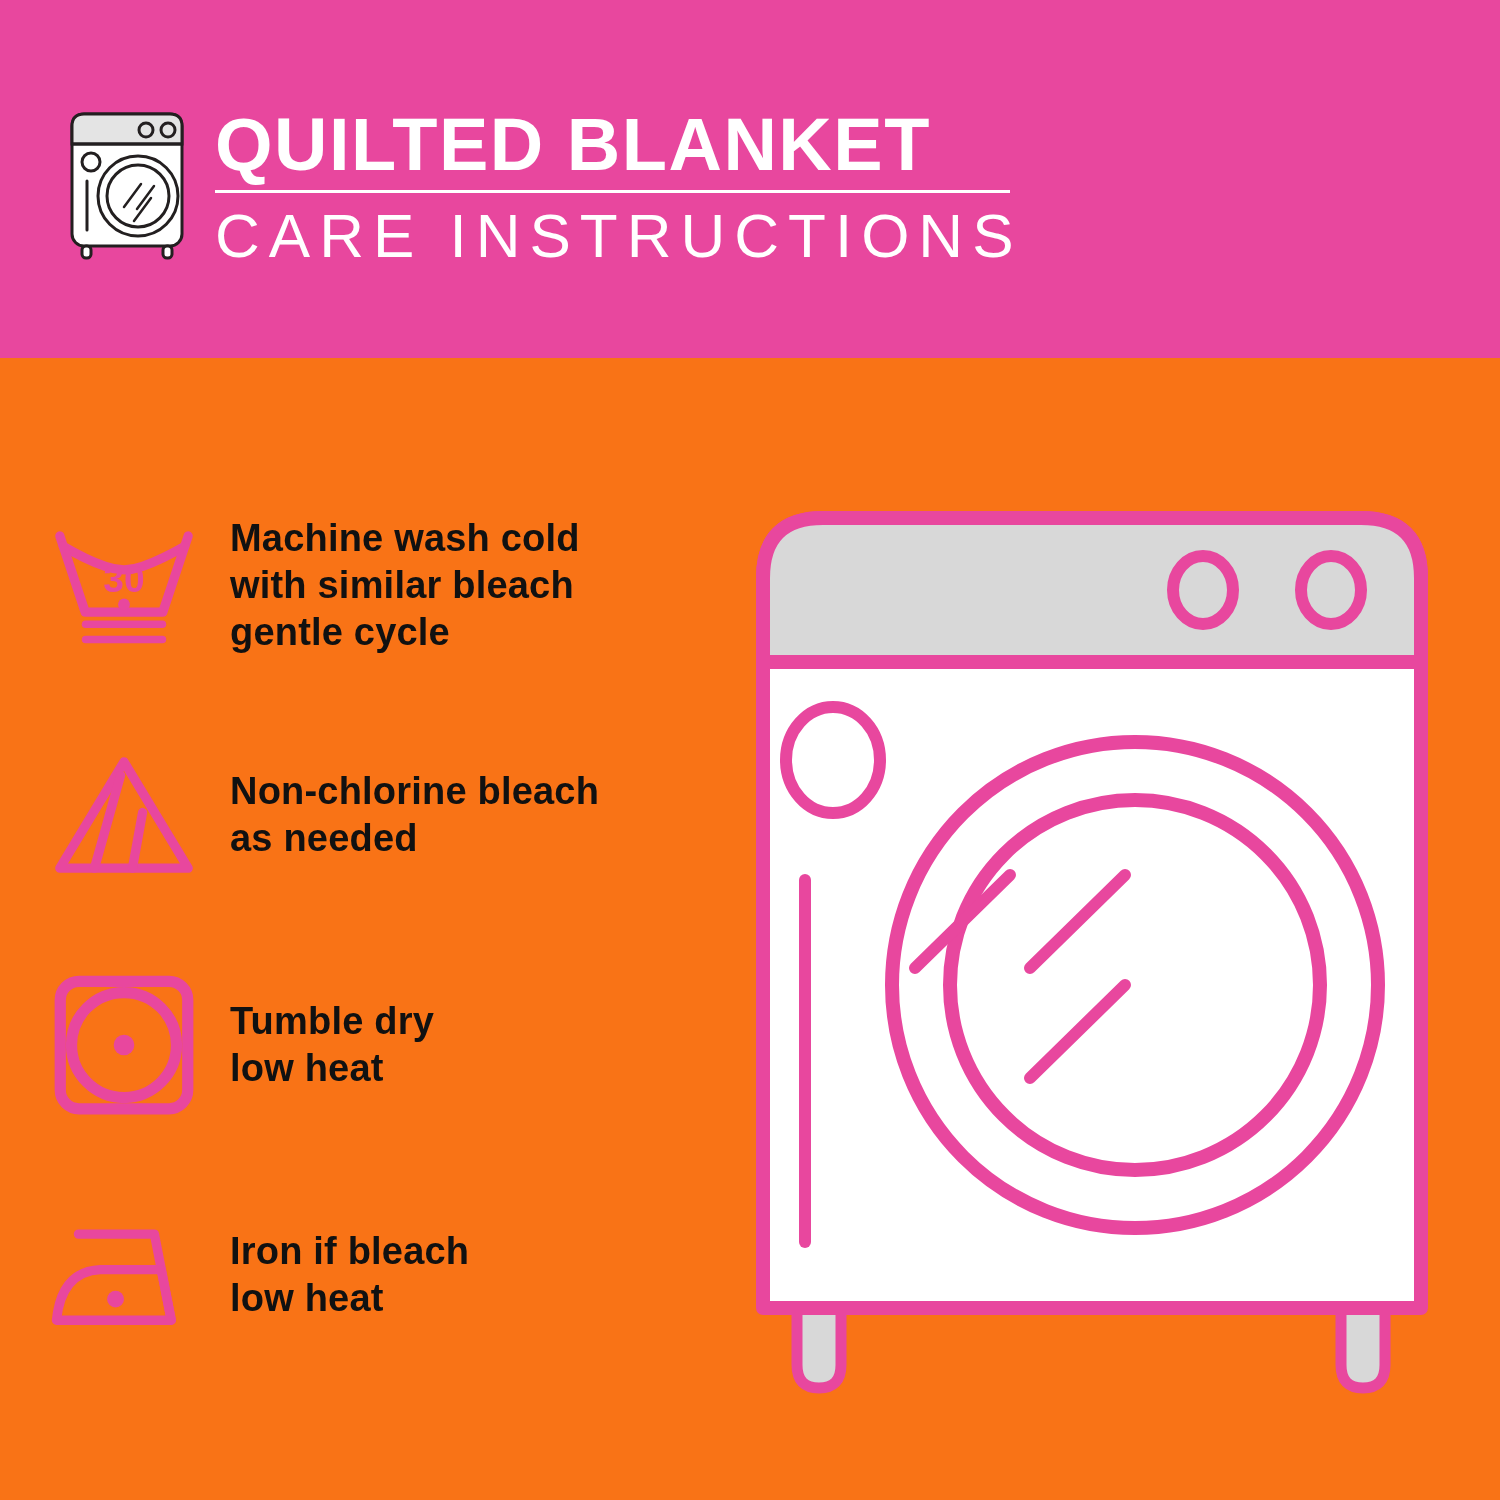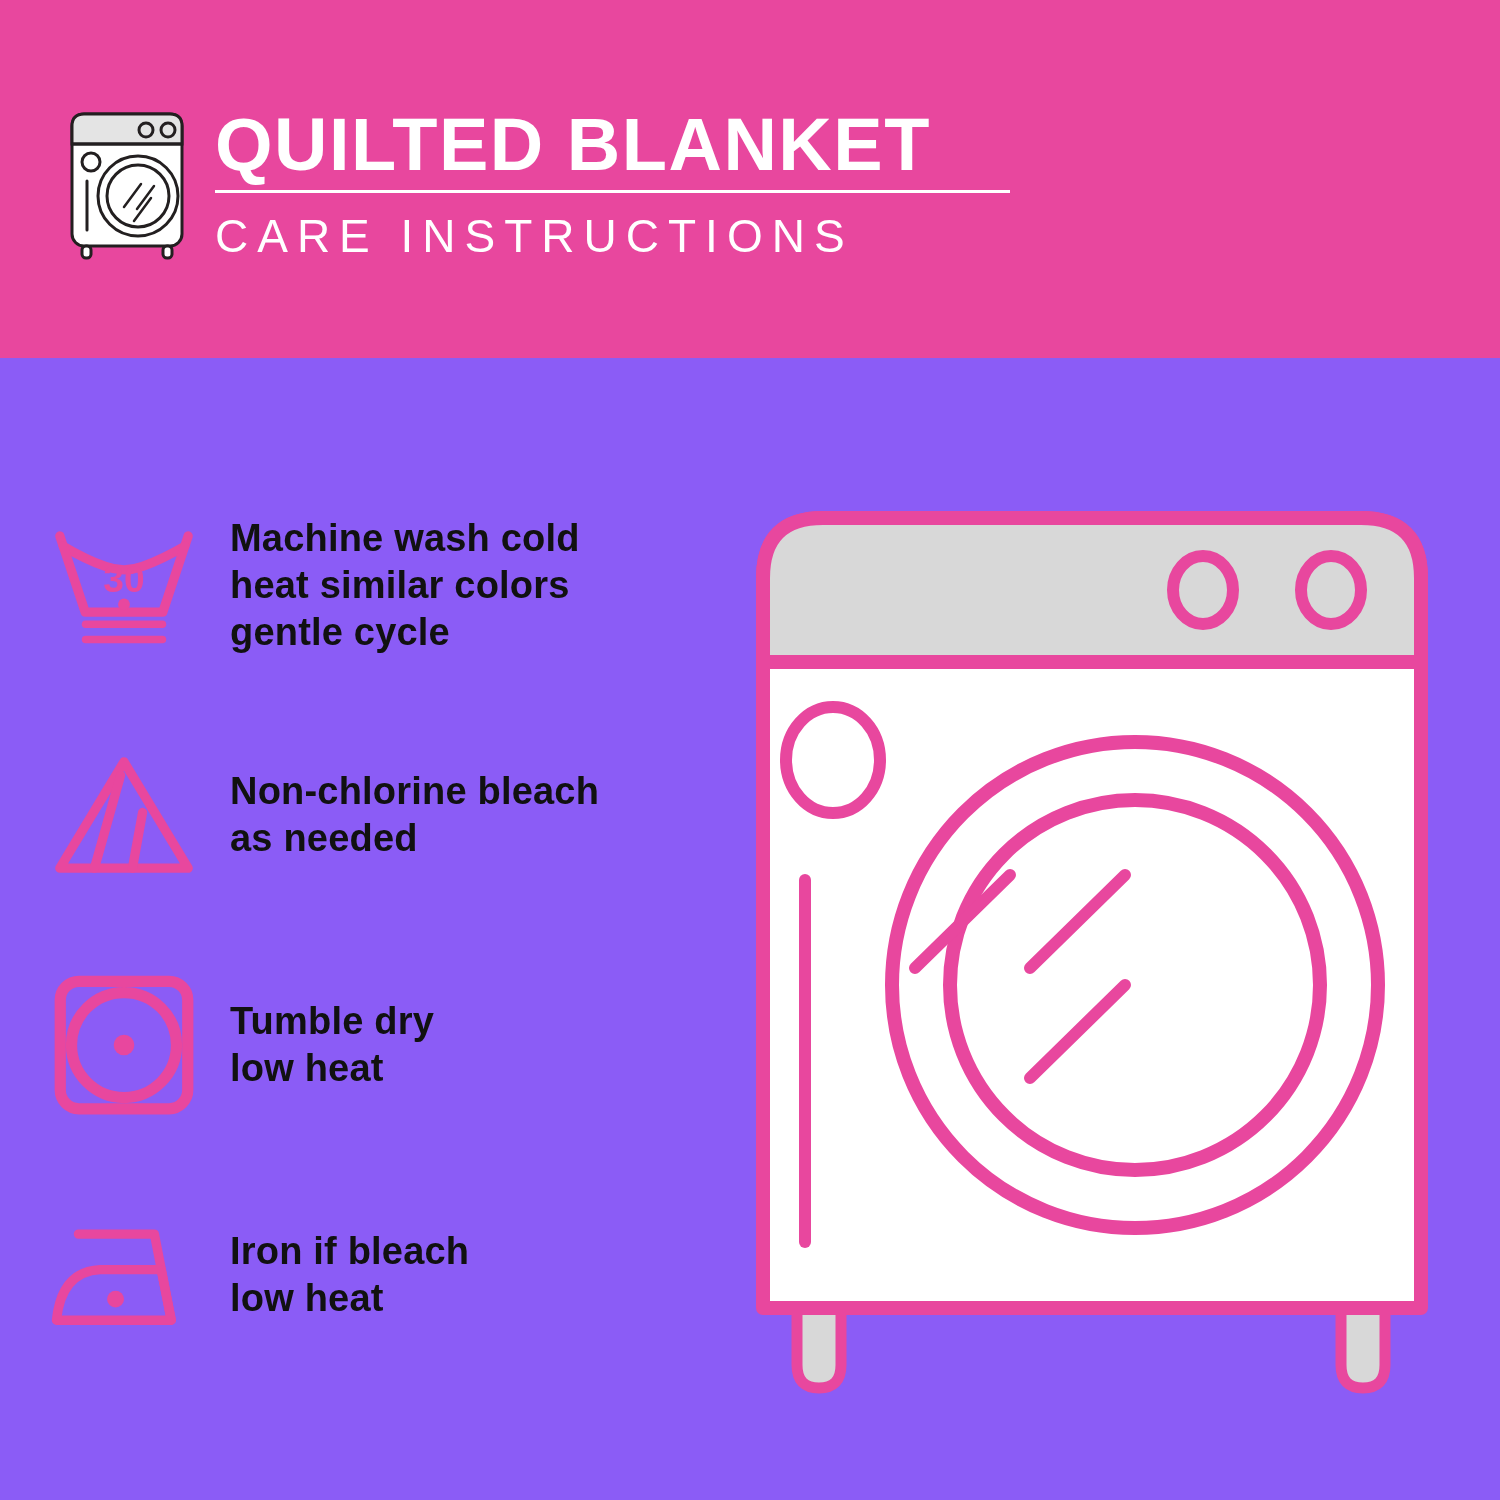--- a/index.html
+++ b/index.html
@@ -9,21 +9,21 @@
     height: 1500px;
     background: #ffffff;
     font-family: "Liberation Sans", sans-serif;
     overflow: hidden;
   }
 
   #page {
     position: relative;
     width: 1500px;
     height: 1500px;
-    background: #8b5cf6;
+    background: #f97316;
   }
 
   
   #header {
     position: absolute;
     left: 0;
     top: 0;
     width: 1500px;
     height: 358px;
     background: #e8479e;
@@ -56,21 +56,21 @@
 
   #title-divider {
     width: 795px;
     height: 3px;
     background: #ffffff;
     margin-top: 4px;
     margin-bottom: 6px;
   }
 
   #title-sub {
-    font-size: 46px;
+    font-size: 62px;
     font-weight: 300;
     color: #ffffff;
     letter-spacing: 9px;
     line-height: 74px;
     white-space: nowrap;
     font-family: "Liberation Sans", sans-serif;
   }
 
   
   #care-list {
@@ -170,21 +170,21 @@
           <text x="90" y="88" text-anchor="middle" font-family="Liberation Sans, sans-serif" font-size="44" font-weight="bold" fill="#e8479e">30</text>
 
           <circle cx="90" cy="103" r="7" fill="#e8479e"></circle>
 
           <rect x="40" y="122" width="100" height="9" rx="4.5" fill="#e8479e"></rect>
           <rect x="40" y="140" width="100" height="9" rx="4.5" fill="#e8479e"></rect>
         </svg>
       </div>
       <div class="care-label">
         <span>Machine wash cold</span>
-        <span>heat similar colors</span>
+        <span>with similar bleach</span>
         <span>gentle cycle</span>
       </div>
     </div>
 
     <div class="care-row">
       <div class="care-icon">
         <svg viewBox="0 0 180 150" width="170" height="142">
           <path d="M90 12 L166 138 L14 138 Z" fill="none" stroke="#e8479e" stroke-width="11" stroke-linejoin="round"></path>
           <line x1="86" y1="28" x2="55" y2="138" stroke="#e8479e" stroke-width="11" stroke-linecap="round"></line>
           <line x1="112" y1="72" x2="100" y2="138" stroke="#e8479e" stroke-width="11" stroke-linecap="round"></line>

